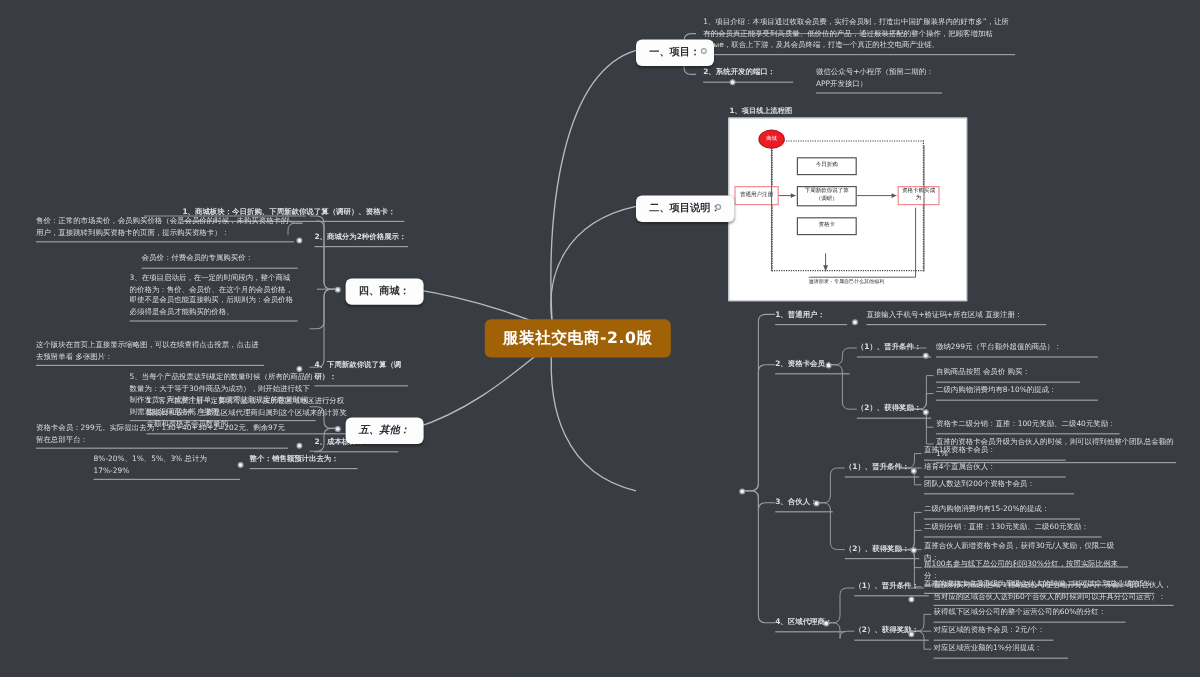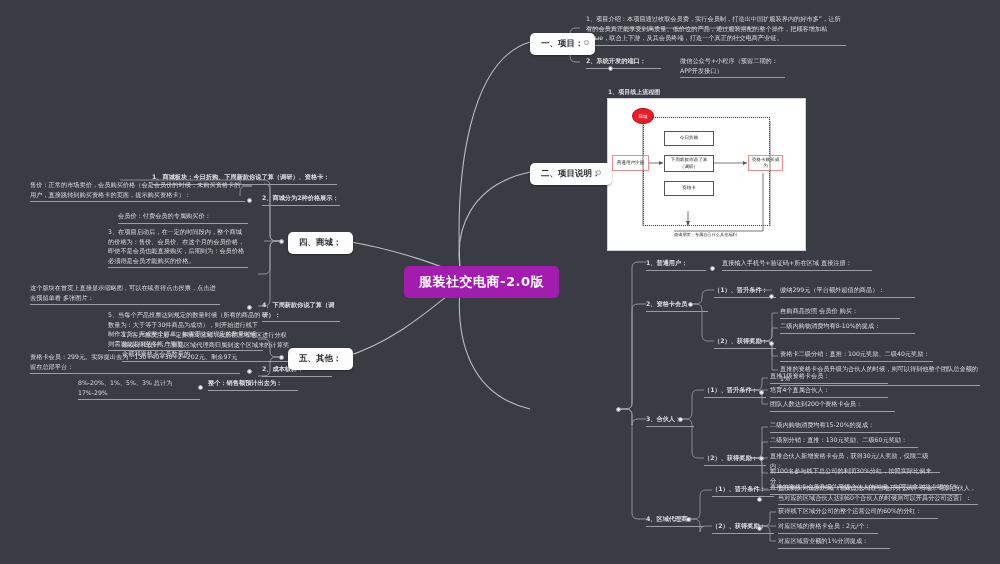--- a/index.html
+++ b/index.html
@@ -171,40 +171,40 @@
       <path d="M758,490 L764,490 L770,490"></path>
       <path d="M758,526 L764,526 Q770,526 770,520 L770,512"></path>
       <path d="M758,526 L764,526 Q770,526 770,526 L770,526"></path>
       <path d="M758,526 L764,526 Q770,526 770,532 L770,541"></path>
       <path d="M770,512 L776,512"></path>
       <path d="M770,526 L776,526"></path>
       <path d="M770,541 L776,541"></path>
     </g>
   </svg>
 
-  <div class="root" style="left: 404px; top: 266px; background: #a21caf;">服装社交电商-2.0版</div>
+  <div class="root" style="left: 404px; top: 266px; background: #a16207;">服装社交电商-2.0版</div>
 
   <div class="l1" style="left:530px; top:33px;">
     <span>一、项目：</span>
   </div>
   <div class="dot" style="left:584px; top:40px;"></div>
 
   <div class="l1" style="left:530px; top:163px;">
     <span>二、项目说明：</span>
   </div>
   <div class="dot" style="left:596px; top:170px;"></div>
 
   <div class="dot" style="left:616px; top:407px;"></div>
 
   <div class="l1" style="left:288px; top:232px;">
     <span>四、商城：</span>
   </div>
   <div class="dot" style="left:279px; top:239px;"></div>
 
-  <div class="l1" style="left:288px; top:348px;">
+  <div class="l1" style="left:288px; top:348px;font-style:italic;">
     <span>五、其他：</span>
   </div>
   <div class="dot" style="left:279px; top:355px;"></div>
 
   <div class="tx u" style="left:586px; top:14px; width:260px;">1、项目介绍：本项目通过收取会员费，实行会员制，打造出中国扩服装界内的好市多”，让所有的会员真正能享受到高质量、低价位的产品，通过服装搭配的整个操作，把顾客增加粘емые，联合上下游，及其会员终端，打造一个真正的社交电商产业链。</div>
 
   <div class="tx u b" style="left:586px; top:56px; width:75px;">2、系统开发的端口：</div>
   <div class="tx u" style="left:680px; top:56px; width:105px;">微信公众号+小程序（预留二期的：APP开发接口）</div>
   <div class="dot" style="left:608px; top:66px;"></div>
 

